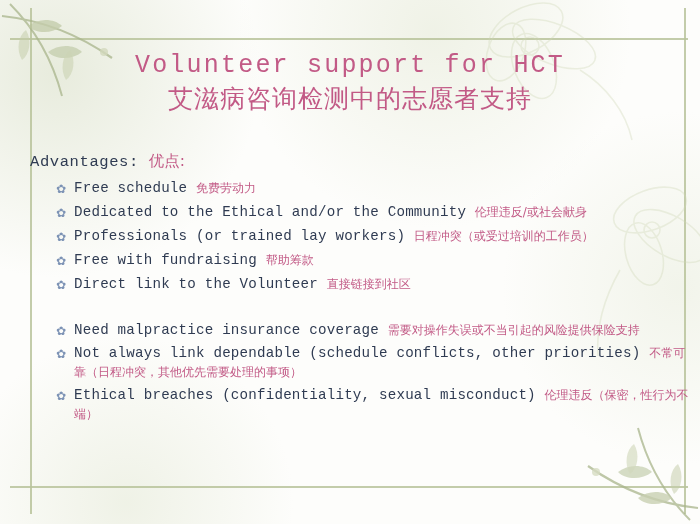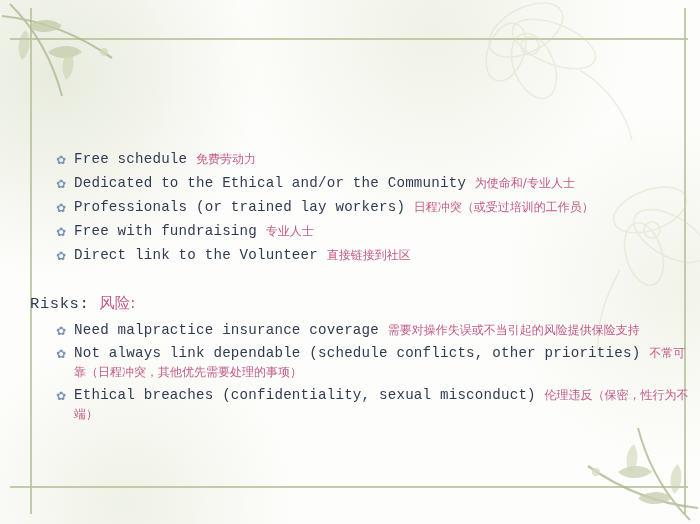--- a/index.html
+++ b/index.html
@@ -184,60 +184,64 @@
   <svg class="flower-bg flower-right" width="170" height="210" viewBox="0 0 170 210">
     <g fill="none" stroke="#cfd7b6" stroke-width="1.6">
       <ellipse cx="90" cy="60" rx="38" ry="20" transform="rotate(-20 90 60)"></ellipse>
       <ellipse cx="110" cy="86" rx="40" ry="20" transform="rotate(30 110 86)"></ellipse>
       <ellipse cx="84" cy="104" rx="32" ry="18" transform="rotate(74 84 104)"></ellipse>
       <circle cx="92" cy="80" r="8"></circle>
       <path d="M60 120 C44 148 36 178 38 206"></path>
     </g>
   </svg>
 
+  <div class="title-block">
+    <div class="title-en">Volunteer support for HCT</div>
+    <div class="title-zh">艾滋病咨询检测中的志愿者支持</div>
+  </div>
 
   <div class="body-block">
 
     <div class="section">
+      <p class="section-head">
+        <span>Advantages:</span>
+        <span class="zh">优点:</span>
+      </p>
       <ul class="bullets">
         <li class="bullet">
           <span class="bullet-mark">✿</span>
           <span>Free schedule</span>
           <span class="zh">免费劳动力</span>
         </li>
         <li class="bullet">
           <span class="bullet-mark">✿</span>
           <span>Dedicated to the Ethical and/or the Community</span>
-          <span class="zh">为使命和/专业人士</span>
+          <span class="zh">伦理违反/或社会献身</span>
         </li>
         <li class="bullet">
           <span class="bullet-mark">✿</span>
           <span>Professionals (or trained lay workers)</span>
           <span class="zh">日程冲突（或受过培训的工作员）</span>
         </li>
         <li class="bullet">
           <span class="bullet-mark">✿</span>
           <span>Free with fundraising</span>
-          <span class="zh">专业人士</span>
+          <span class="zh">帮助筹款</span>
         </li>
         <li class="bullet">
           <span class="bullet-mark">✿</span>
           <span>Direct link to the Volunteer</span>
           <span class="zh">直接链接到社区</span>
         </li>
       </ul>
     </div>
 
     <div class="spacer-gap"></div>
 
     <div class="section">
-      <p class="section-head">
-        <span>Risks:</span>
-        <span class="zh">风险:</span>
-      </p>
       <ul class="bullets risks-list">
         <li class="bullet">
           <span class="bullet-mark">✿</span>
           <span>Need malpractice insurance coverage</span>
           <span class="zh">需要对操作失误或不当引起的风险提供保险支持</span>
         </li>
         <li class="bullet">
           <span class="bullet-mark">✿</span>
           <span>Not always link dependable (schedule conflicts, other priorities)</span>
           <span class="zh">不常可靠（日程冲突，其他优先需要处理的事项）</span>

